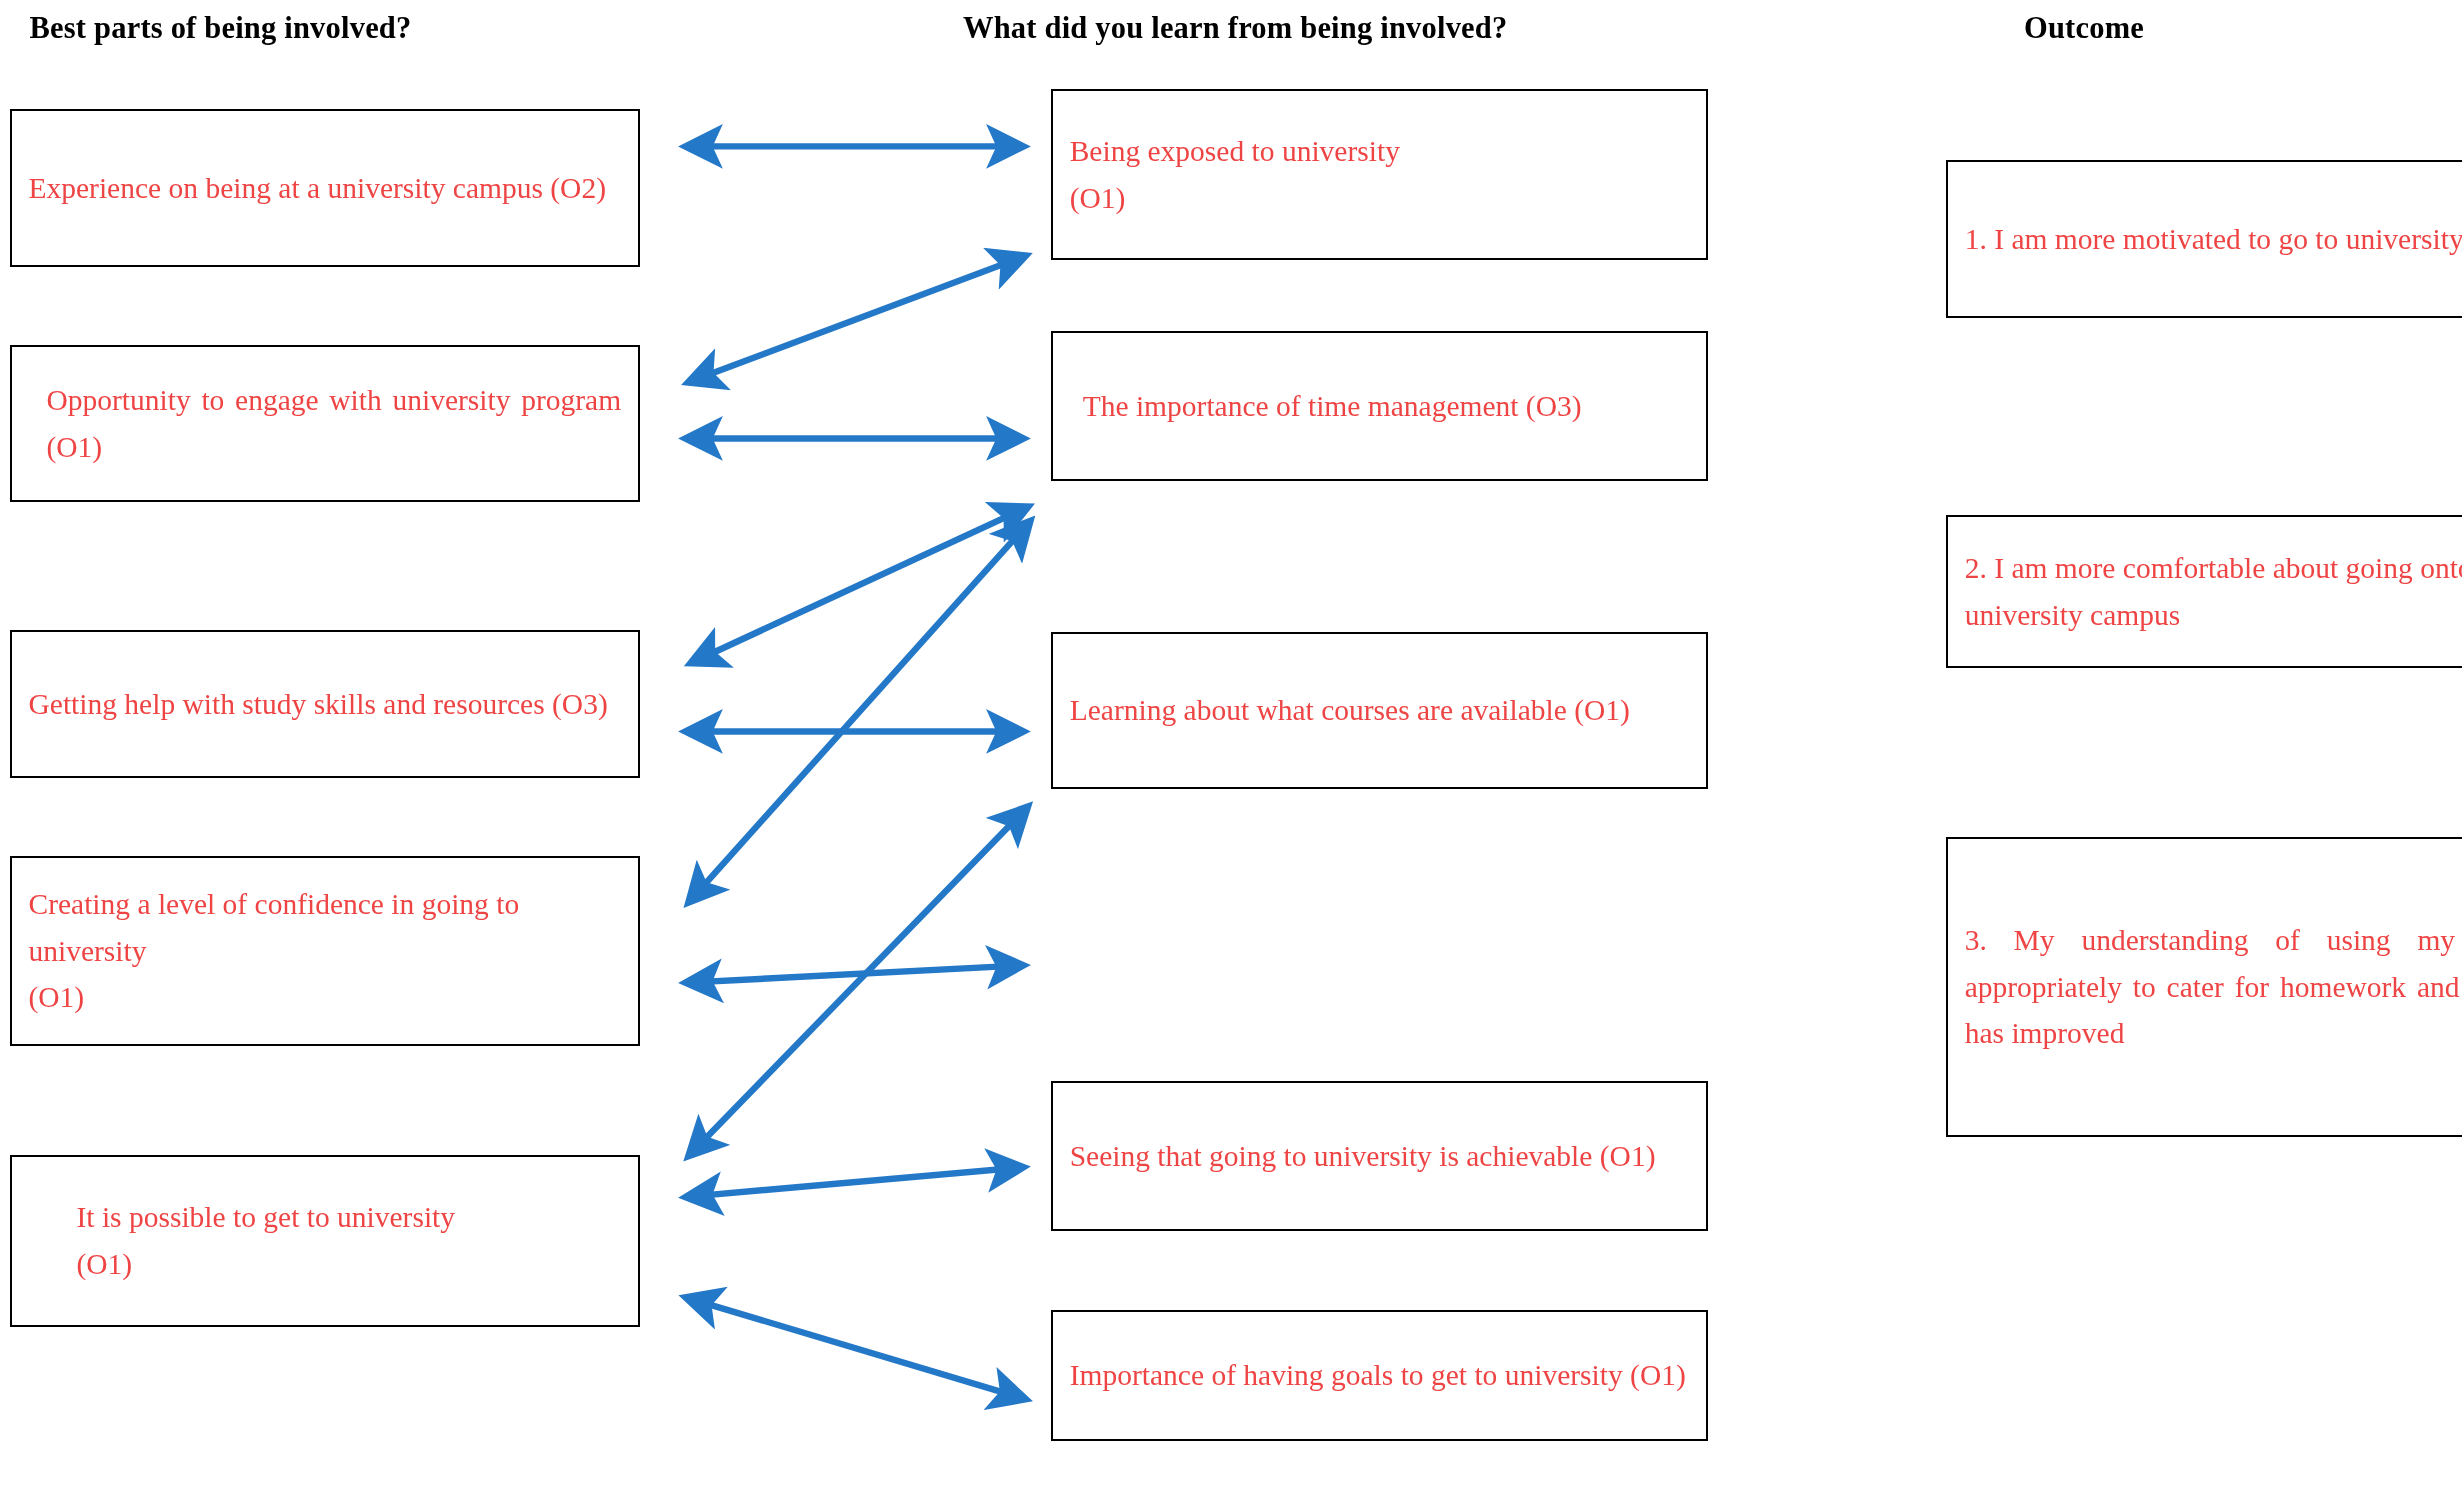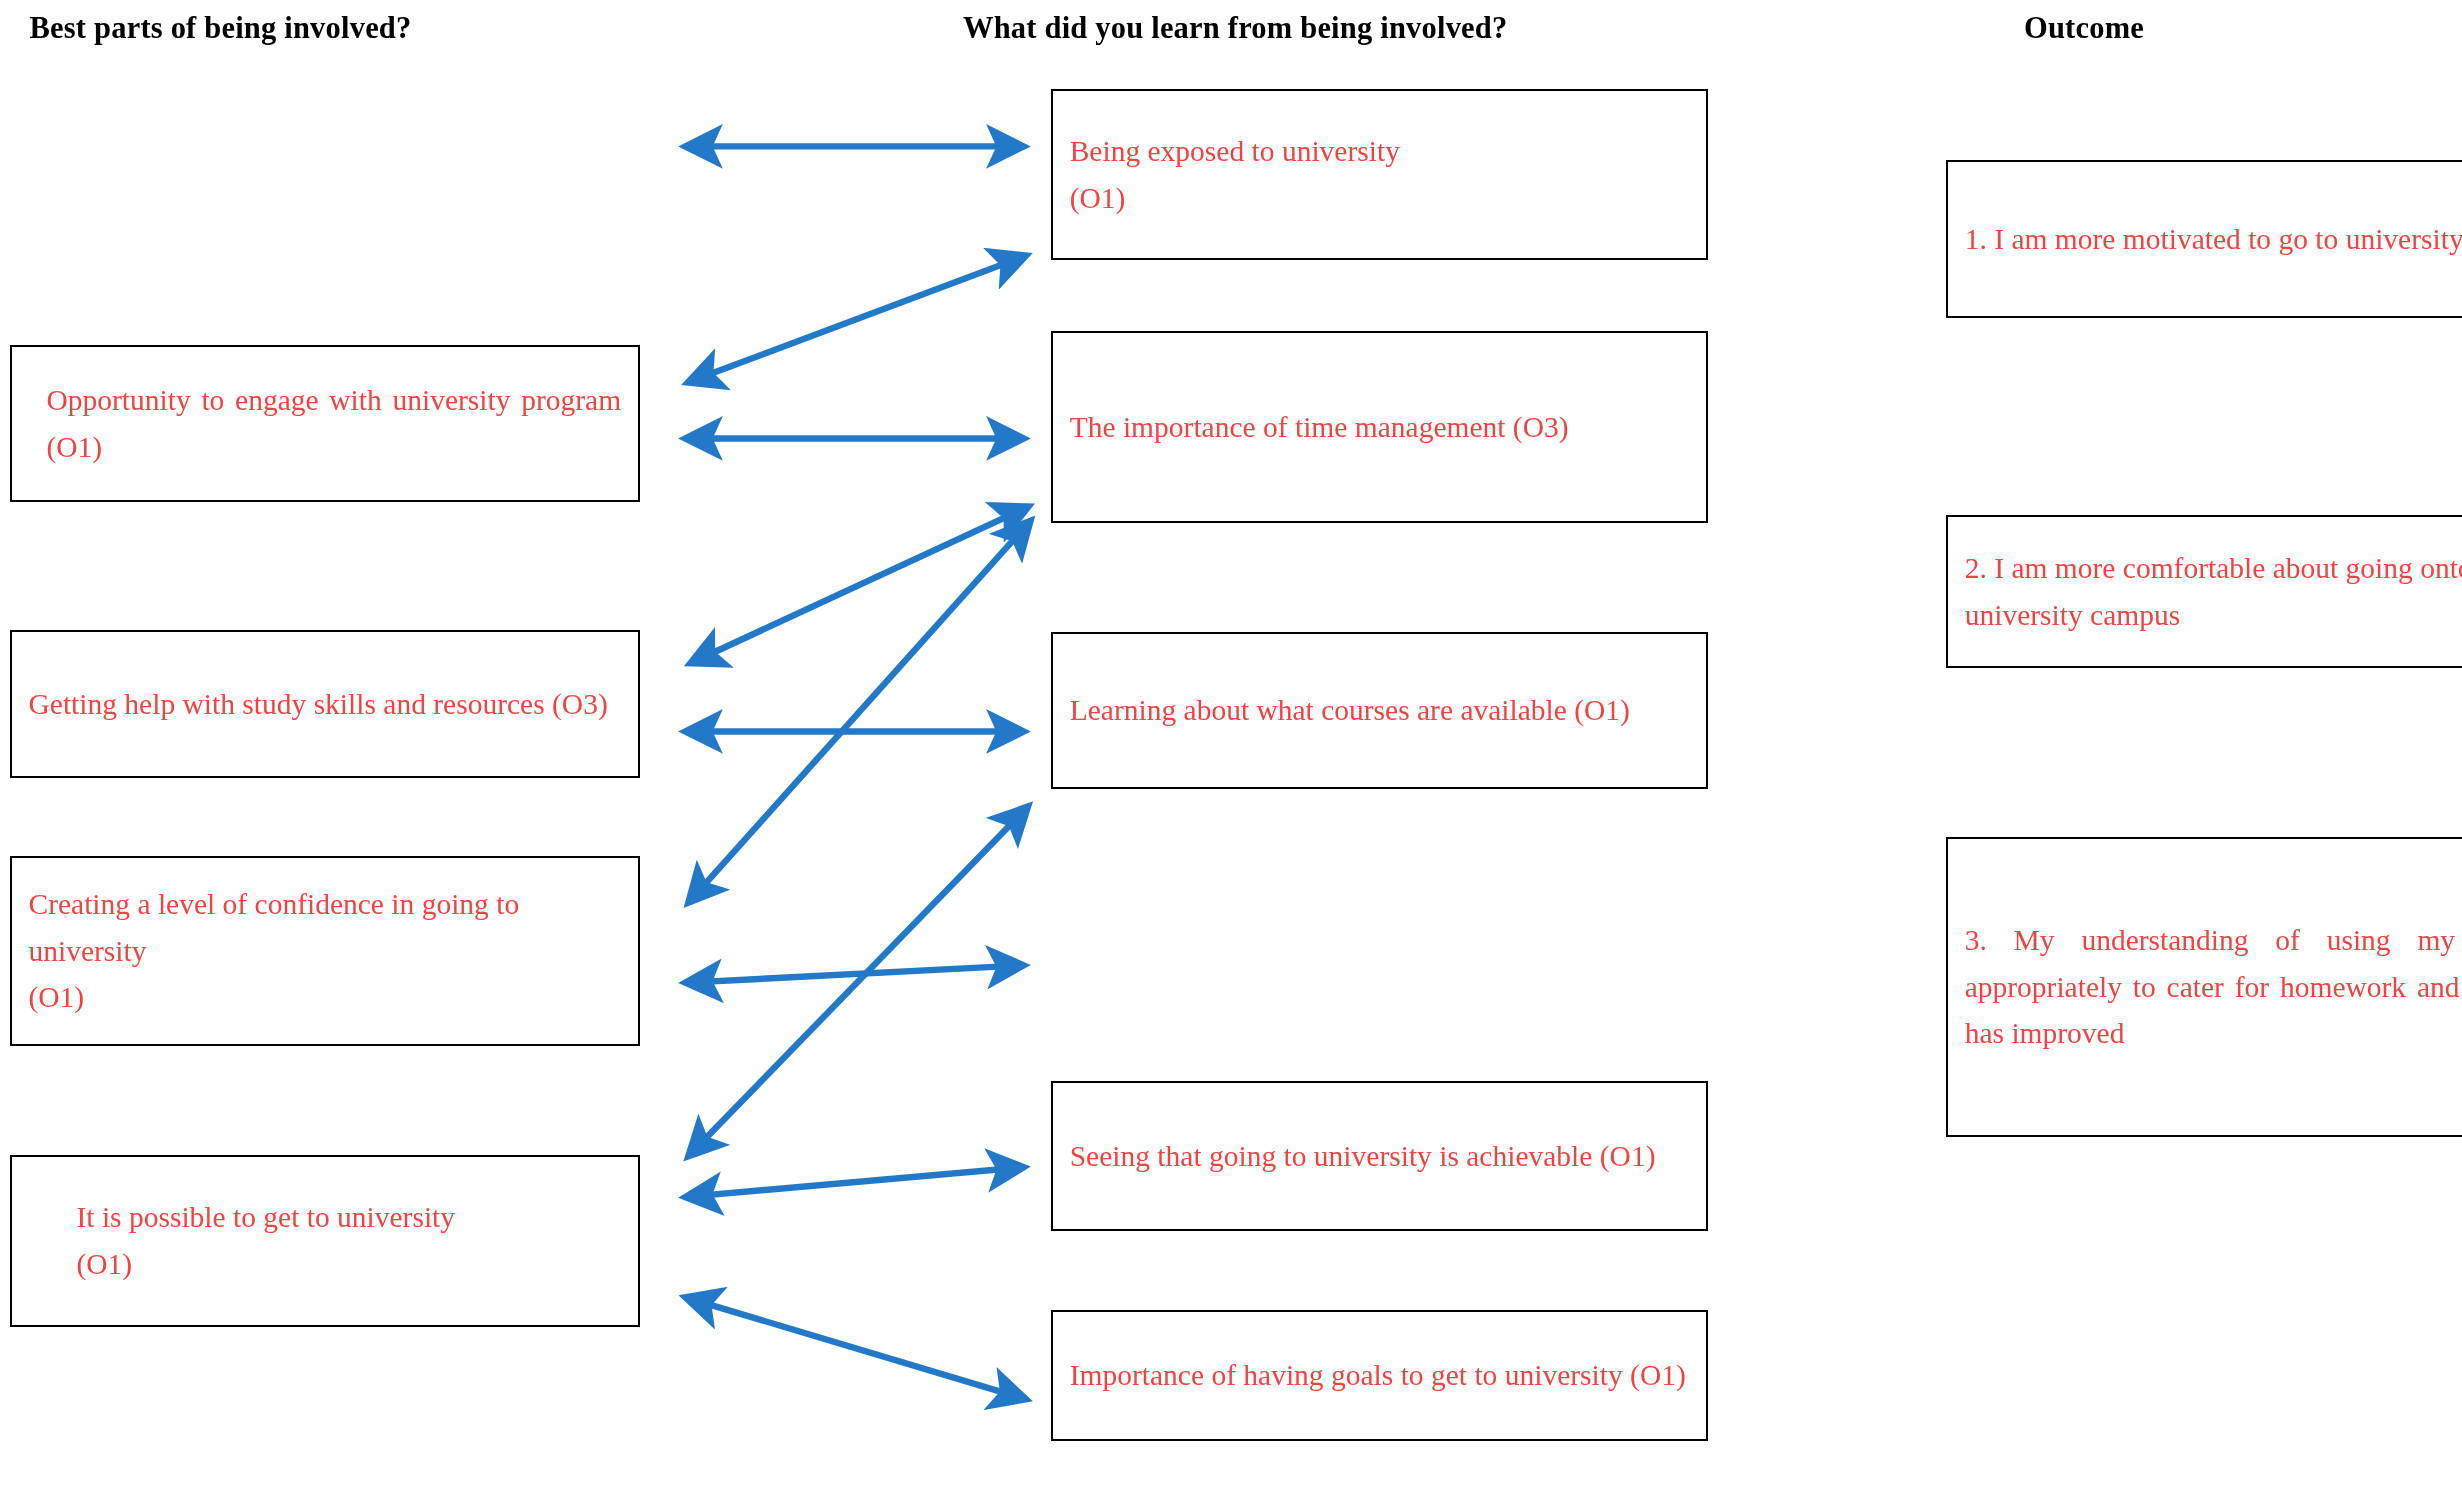--- a/index.html
+++ b/index.html
@@ -93,20 +93,23 @@
       <line x1="1400" y1="2345" x2="2085" y2="1640"></line>
 
         Mid box5 (horizontal-ish) --&gt;
       <line x1="1395" y1="2430" x2="2075" y2="2370"></line>
 
         Mid box6 (diagonal down-right) --&gt;
       <line x1="1395" y1="2635" x2="2080" y2="2840"></line>
     </g>
   </svg>
 
+  <div class="node left" style="left:9.8px; top:109px; width:630px; height:158px;">
+    <div class="txt">Experience on being at a university campus (O2)</div>
+  </div>
 
   <div class="node left" style="left:9.8px; top:345px; width:630px; height:157px;padding-left:18px;">
     <div class="txt">Opportunity to engage with university program (O1)</div>
   </div>
 
   <div class="node left" style="left:9.8px; top:630px; width:630px; height:148px;">
     <div class="txt">Getting help with study skills and resources (O3)</div>
   </div>
 
   <div class="node left" style="left:9.8px; top:856px; width:630px; height:190px;">
@@ -123,21 +126,21 @@
       </div>
   </div>
 
   <div class="node mid" style="left:1051px; top:89px; width:657px; height:171px;">
     <div class="txt plain">
         <div>Being exposed to university</div>
         <div>(O1)</div>
       </div>
   </div>
 
-  <div class="node mid" style="left:1051px; top:331px; width:657px; height:192px;">
+  <div class="node mid" style="left:1051px; top:331px; width:657px; height:150px;padding-left:13px;">
     <div class="txt">The importance of time management (O3)</div>
   </div>
 
   <div class="node mid" style="left:1051px; top:632px; width:657px; height:157px;">
     <div class="txt plain">Learning about what courses are available (O1)</div>
   </div>
 
 
   <div class="node mid" style="left:1051px; top:1081px; width:657px; height:150px;">
     <div class="txt">Seeing that going to university is achievable (O1)</div>

